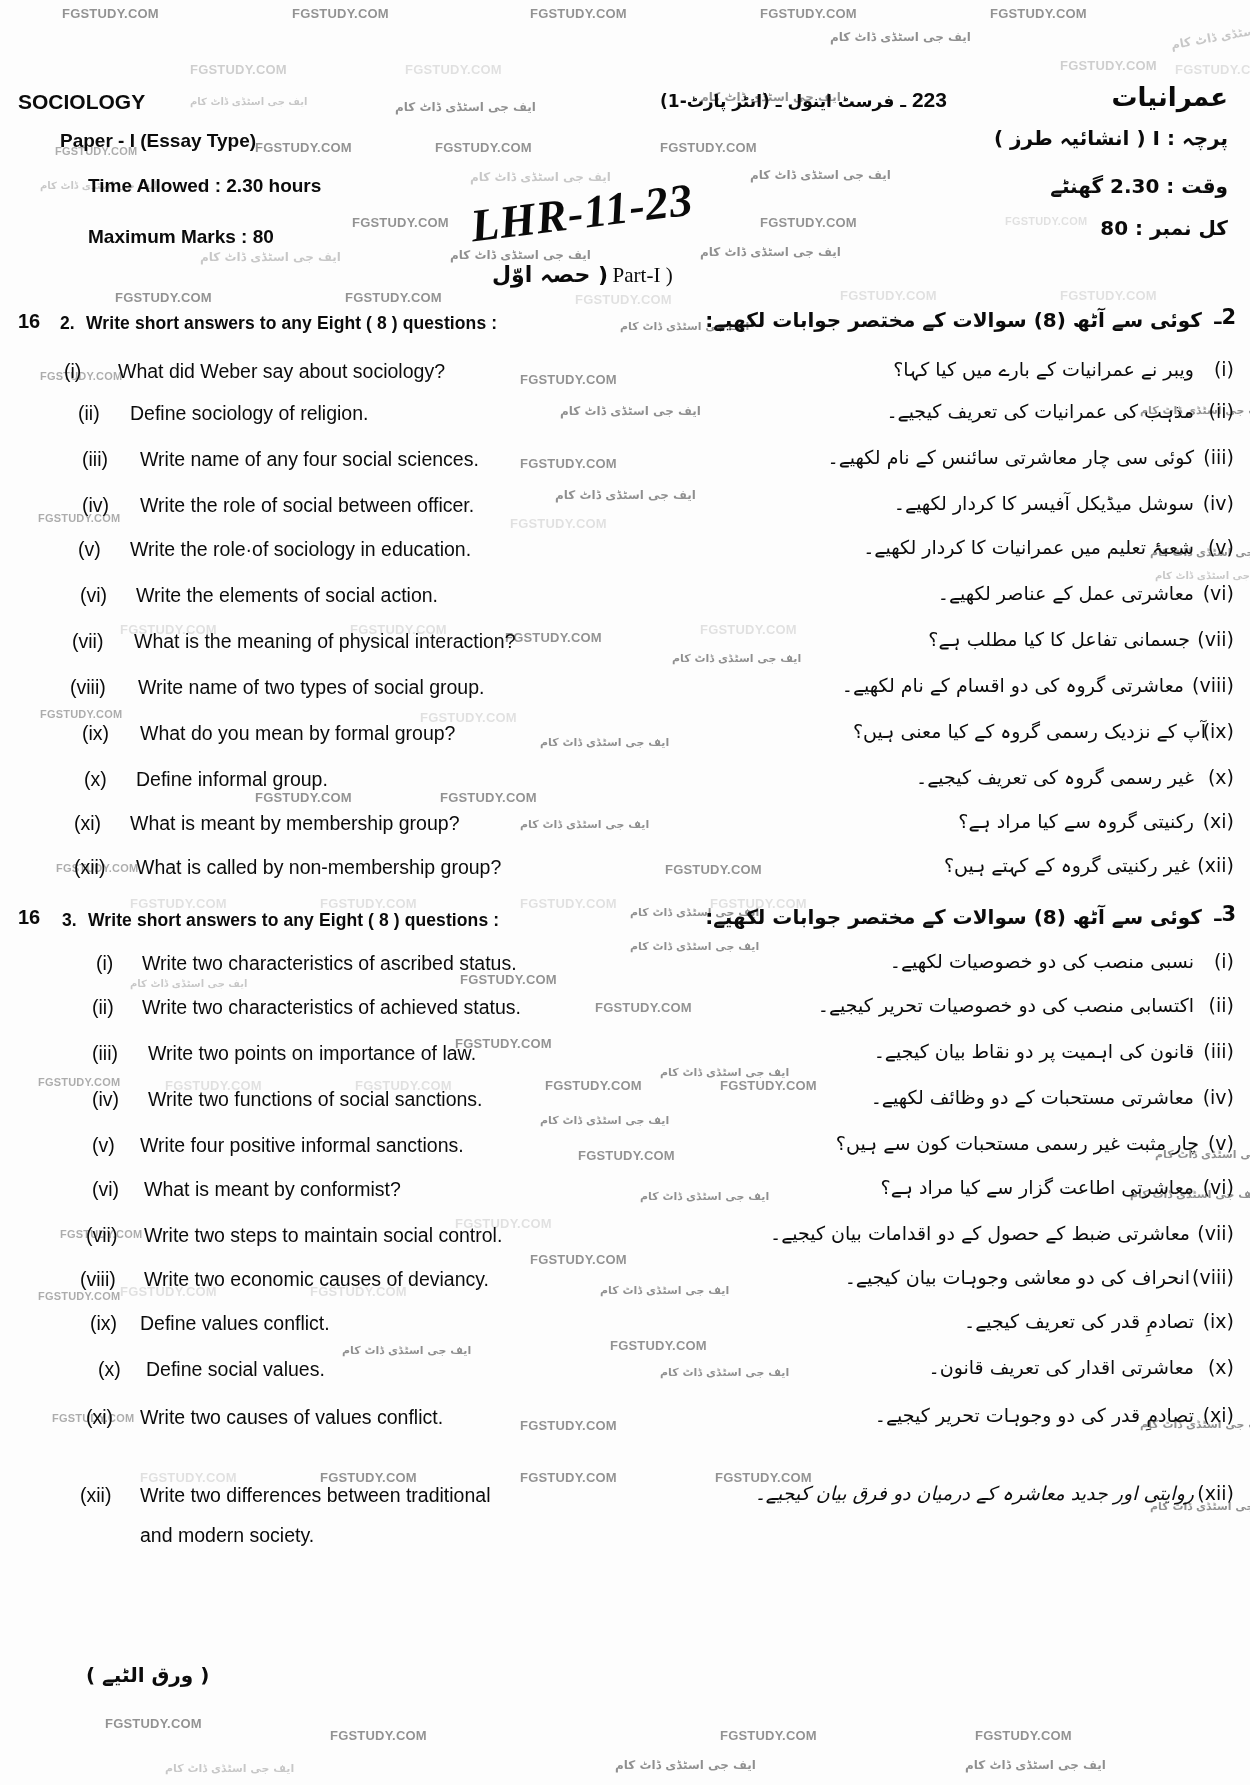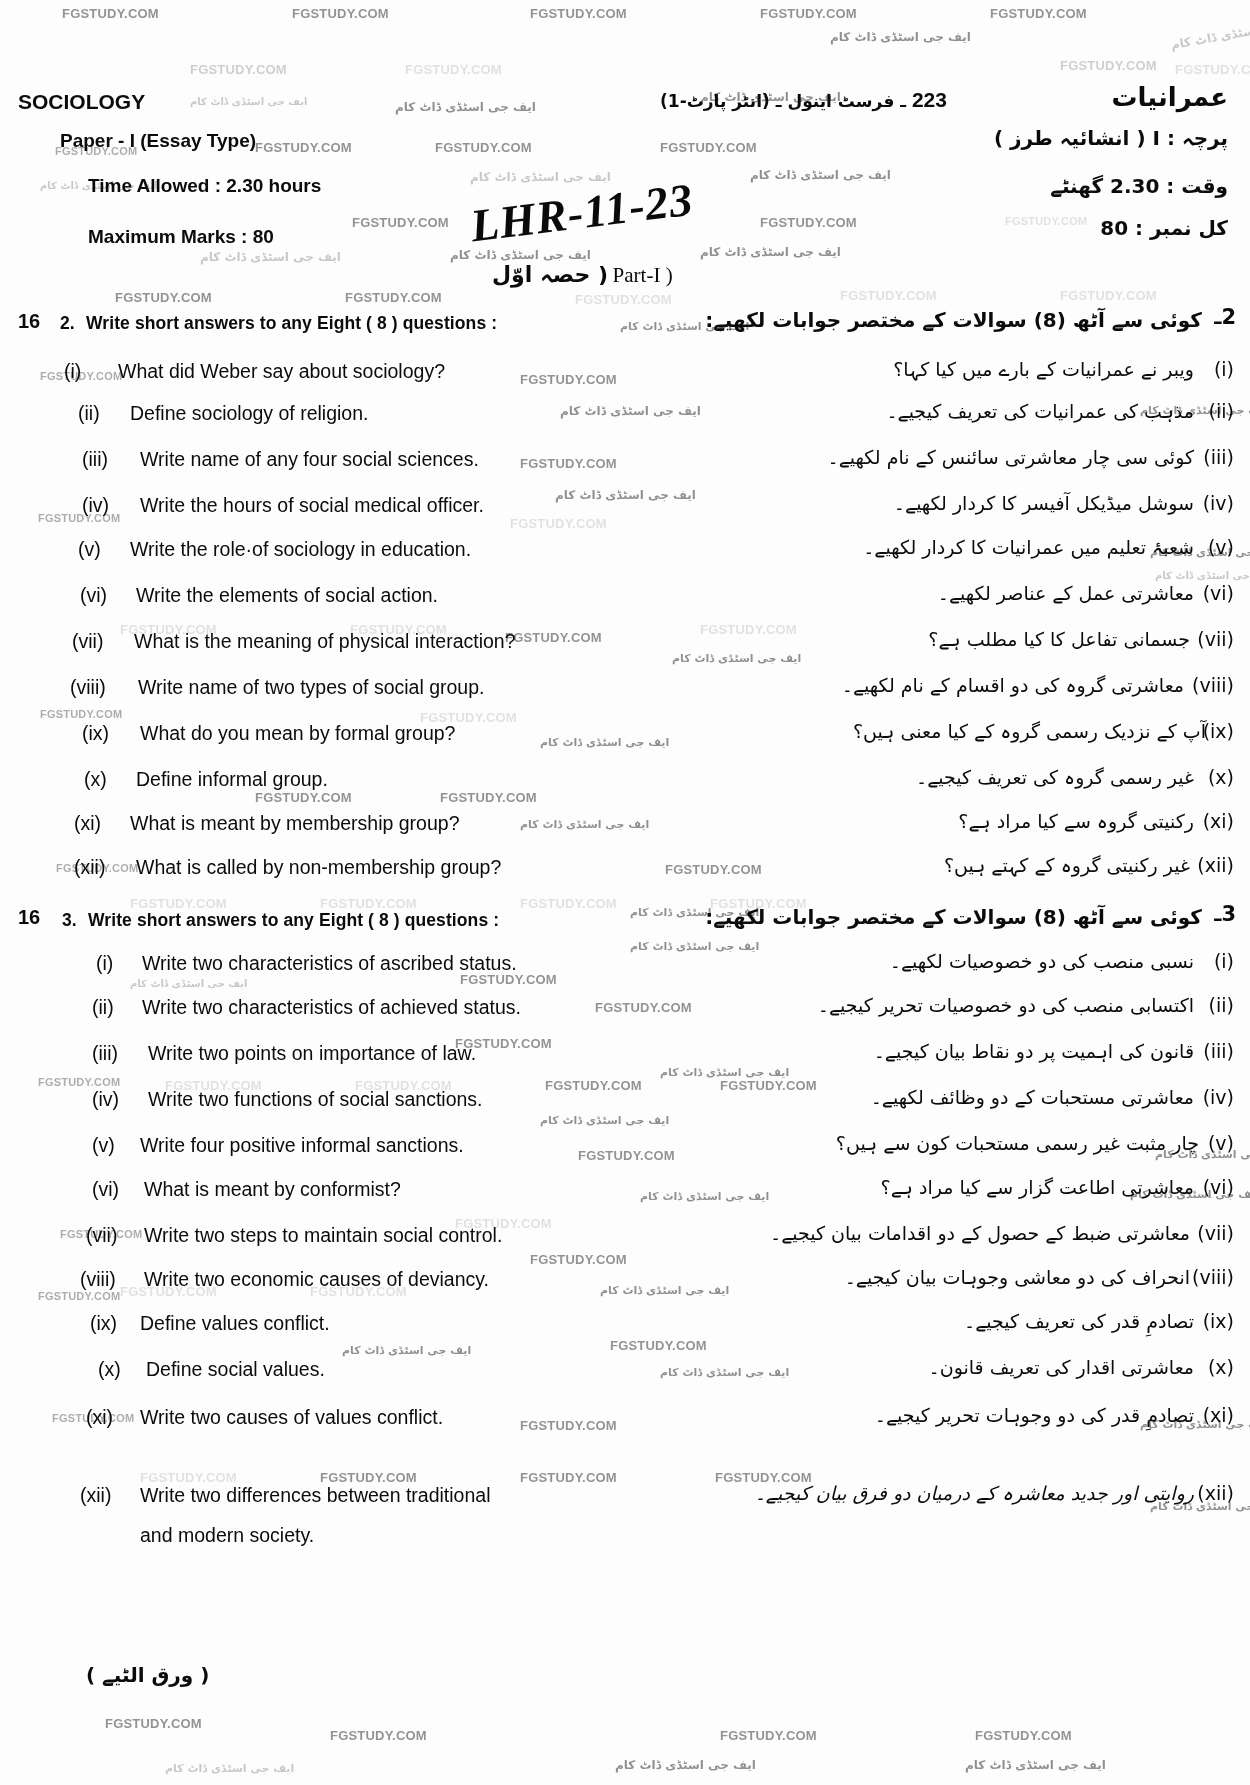--- a/index.html
+++ b/index.html
@@ -288,21 +288,21 @@
     <div class="abs en item-en" style="left:130px; top:402px;">Define sociology of religion.</div>
     <div class="abs ur item-ur" style="right:16px; top:400px;">(ii)</div>
     <div class="abs ur item-ur" style="right:56px; top:400px;">مذہب کی عمرانیات کی تعریف کیجیے۔</div>
 
     <div class="abs en item-en" style="left:82px; top:448px;">(iii)</div>
     <div class="abs en item-en" style="left:140px; top:448px;">Write name of any four social sciences.</div>
     <div class="abs ur item-ur" style="right:16px; top:446px;">(iii)</div>
     <div class="abs ur item-ur" style="right:56px; top:446px;">کوئی سی چار معاشرتی سائنس کے نام لکھیے۔</div>
 
     <div class="abs en item-en" style="left:82px; top:494px;">(iv)</div>
-    <div class="abs en item-en" style="left:140px; top:494px;">Write the hours of social medical officer.</div>
+    <div class="abs en item-en" style="left:140px; top:494px;">Write the role of social between officer.</div>
     <div class="abs ur item-ur" style="right:16px; top:492px;">(iv)</div>
     <div class="abs ur item-ur" style="right:56px; top:492px;">سوشل میڈیکل آفیسر کا کردار لکھیے۔</div>
 
     <div class="abs en item-en" style="left:78px; top:538px;">(v)</div>
     <div class="abs en item-en" style="left:130px; top:538px;">Write the role·of sociology in education.</div>
     <div class="abs ur item-ur" style="right:16px; top:536px;">(v)</div>
     <div class="abs ur item-ur" style="right:56px; top:536px;">شعبۂ تعلیم میں عمرانیات کا کردار لکھیے۔</div>
 
     <div class="abs en item-en" style="left:80px; top:584px;">(vi)</div>
     <div class="abs en item-en" style="left:136px; top:584px;">Write the elements of social action.</div>

